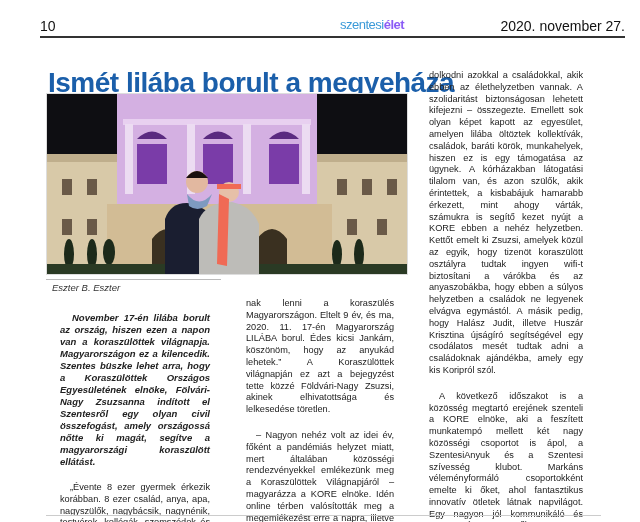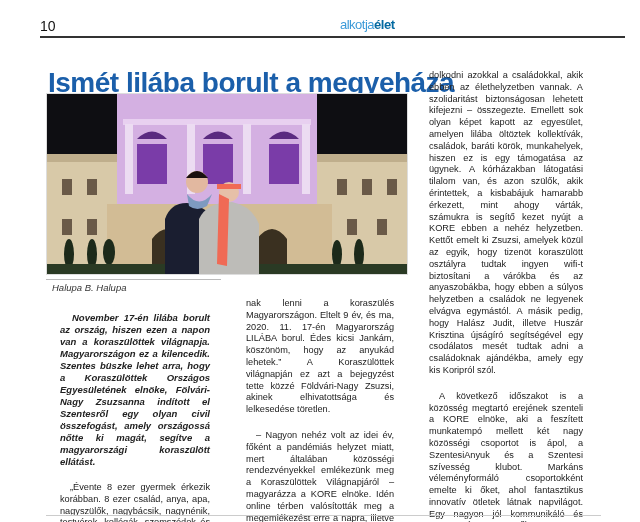--- a/index.html
+++ b/index.html
@@ -5,42 +5,43 @@
   html, body { margin:0; padding:0; background:#ffffff; }
   body { width:640px; height:522px; position:relative; overflow:hidden;
          font-family:"Liberation Sans", sans-serif; color:#1a1a1a; }
   .header { position:absolute; left:40px; top:14px; width:585px; height:22px;
             border-bottom:2px solid #333; }
   .page-num { position:absolute; left:0; top:4px; font-size:14px; color:#111;text-align:center; }
   .tagline { position:absolute; left:88px; top:5px; font-size:12px; font-weight:bold;
              color:#1b5faa; font-family:"Liberation Sans Narrow","Liberation Sans",sans-serif; }
   .logo { position:absolute; left:300px; top:3px; font-size:13px; color:#3b9ad8;
           letter-spacing:-0.5px; }
-  .logo b { color:#0369a1; }
+  .logo b { color:#8b5cf6; }
   .date { position:absolute; right:0; top:4px; font-size:14px; color:#111; }
   .title { position:absolute; left:48px; top:48px; width:350px; font-size:28px;
            font-weight:bold; color:#1b5faa; letter-spacing:-0.5px; white-space:nowrap; }
   .photo { position:absolute; left:46px; top:93px; width:360px; height:180px;
            background:#101010; overflow:hidden; border:1px solid #ddd; }
   .caption { position:absolute; left:52px; top:282px; font-size:9.5px; font-style:italic; color:#333; }
   .caprule { position:absolute; left:46px; top:279px; width:175px; border-top:1px solid #bbb; }
   .col { position:absolute; font-size:9.2px; line-height:11.8px; color:#222; text-align:justify; }
   .col p { margin:14px; text-indent:10px; }
   .col1 { left:46px; top:298px; width:178px; }
   .col1 .lead { font-weight:bold; font-size:9.5px; line-height:12px; text-indent:12px;font-style:italic; }
   .col2 { left:232px; top:284px; width:176px; }
   .col3 { left:415px; top:56px; width:182px; }
   .bottomrule { position:absolute; left:46px; top:515px; width:555px; border-top:1px solid #ccc; }
 </style>
 </head>
 <body>
 
 <div class="header">
   <span class="page-num">10</span>
-  <span class="logo"><span>alkotja</span><b>élet</b></span>
+  <span class="logo"><span>szentesi</span><b>élet</b></span>
+  <span class="date">2020. november 27.</span>
 </div>
 
 <h1 class="title">Ismét lilába borult a megyeháza</h1>
 
 <div class="photo">
   <svg width="360" height="180" viewBox="0 0 360 180">
     <rect x="0" y="0" width="360" height="180" fill="#0e0e12"></rect>
 
     <rect x="0" y="60" width="360" height="120" fill="#d8c9a8"></rect>
     <rect x="0" y="60" width="360" height="8" fill="#bfae8c"></rect>
@@ -86,21 +87,21 @@
     <path d="M139 84 Q150 70 161 84Z" fill="#1a1010"></path>
     <path d="M140 100 Q152 115 165 100 L160 112 Q150 118 142 112Z" fill="#7e9ac0"></path>
     <path d="M152 180 V125 Q160 108 185 108 Q205 112 212 130 V180Z" fill="#bdbcb8"></path>
     <circle cx="182" cy="98" r="10" fill="#e6c0a8"></circle>
     <rect x="170" y="90" width="24" height="5" fill="#f06a55"></rect>
     <path d="M172 100 L170 170 L180 172 L182 105Z" fill="#f06a55"></path>
   </svg>
 </div>
 
 <div class="caprule"></div>
-<div class="caption">Halupa B. Halupa</div>
+<div class="caption">Eszter B. Eszter</div>
 
 <div class="col col1">
   <p class="lead">November 17-én lilába borult az ország, hiszen ezen a napon van a koraszülöttek világnapja. Magyarországon ez a kilencedik. Szentes büszke lehet arra, hogy a Koraszülöttek Országos Egyesületének elnöke, Fölvári-Nagy Zsuzsanna indított el Szentesről egy olyan civil összefogást, amely országossá nőtte ki magát, segítve a magyarországi koraszülött ellátást.</p>
   <p>„Évente 8 ezer gyermek érkezik korábban. 8 ezer család, anya, apa, nagyszülők, nagybácsik, nagynénik, testvérek, kollégák, szomszédok és barátok találkoznak ezzel a helyzettel, válnak érintetté, így a számok többszöröséről beszélünk, évente akár sok tízezerről. 2012-ben, amikor a KORE az első Világnapot megtartotta az 56-osok terén, csak távoli, még kigondolni sem mert álom volt az, hogy megszűnik majd tabu-</p>
 </div>
 
 <div class="col col2">
   <p style="text-indent:0">nak lenni a koraszülés Magyarországon. Eltelt 9 év, és ma, 2020. 11. 17-én Magyarország LILÁBA borul. Édes kicsi Jankám, köszönöm, hogy az anyukád lehetek.” A Koraszülöttek világnapján ez azt a bejegyzést tette közzé Földvári-Nagy Zsuzsi, akinek elhivatottsága és lelkesedése töretlen.</p>
   <p>– Nagyon nehéz volt az idei év, főként a pandémiás helyzet miatt, mert általában közösségi rendezvényekkel emlékezünk meg a Koraszülöttek Világnapjáról – magyarázza a KORE elnöke. Idén online térben valósították meg a megemlékezést erre a napra, illetve nagy sikerként emelte ki Zsuzsi a „Fessük lilára az országot” programsorozatukat, amelyhez több, mint harminc önkormányzat csatlakozott. – Rekordszámú csatlakozónk volt idén, talán pont a vírushelyzet miatt is, hiszen ez egy olyan közösségi összefogás volt, ahol nem kellett megjelenni, lehetett távolról nézni, együtt érezni és gon-</p>
 </div>

